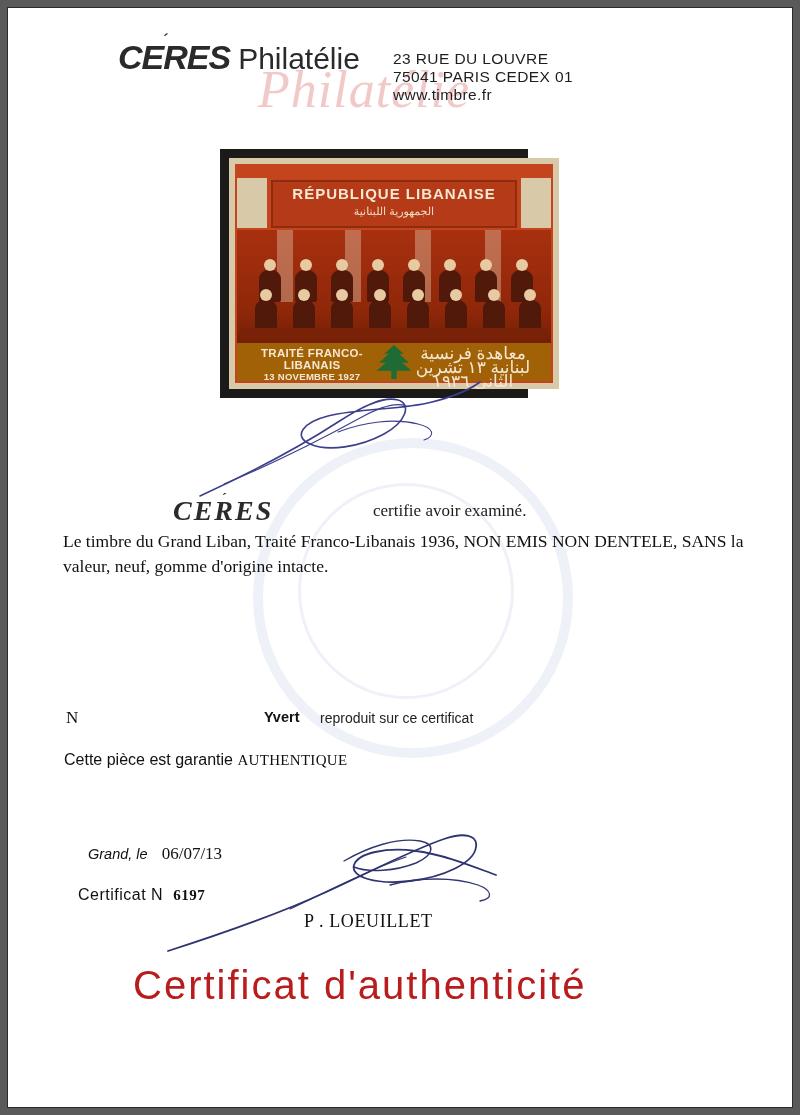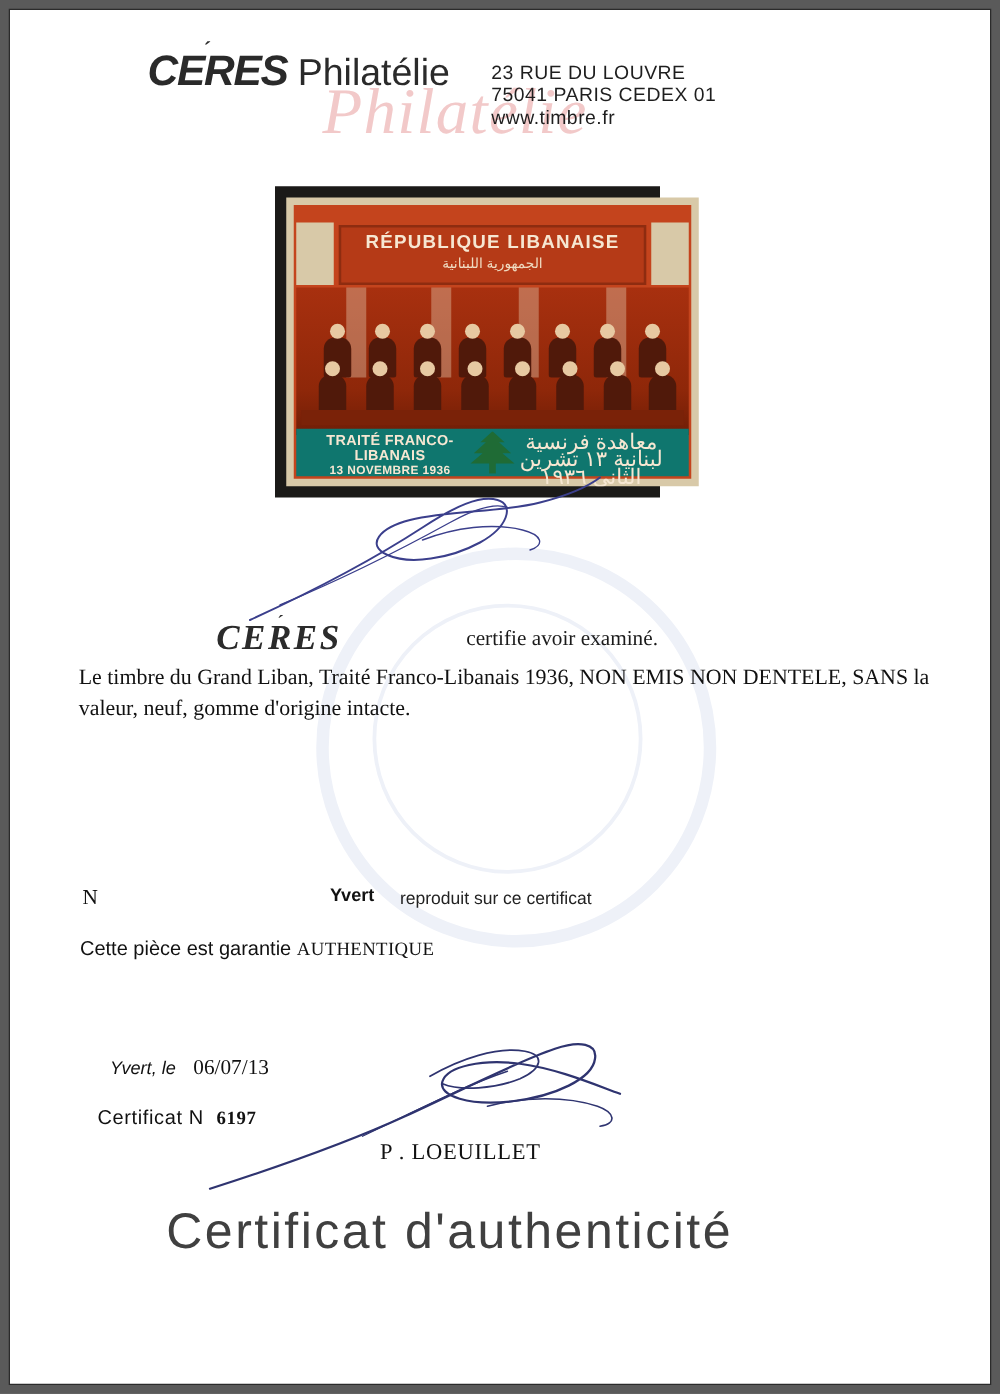--- a/index.html
+++ b/index.html
@@ -36,21 +36,21 @@
     letter-spacing: 1px;
     white-space: nowrap;
     pointer-events: none;
   }
   .wm-bottom {
     position: absolute;
     left: 125px;
     top: 955px;
     font-family: "Liberation Sans", sans-serif;
     font-size: 40px;
-    color: #404040;
+    color: #b91c1c;
     letter-spacing: 2px;
     white-space: nowrap;
     pointer-events: none;
   }
   .wm-circle {
     position: absolute;
     left: 245px;
     top: 430px;
     width: 300px;
     height: 300px;
@@ -225,21 +225,21 @@
     position: absolute;
     left: 4px; right: 4px; bottom: 0;
     height: 12px;
     background: #7a2208;
     border-top: 2px solid #a8insert;
   }
   .st-bottom {
     position: absolute;
     left: 2px; right: 2px; bottom: 2px;
     height: 38px;
-    background: #0f766e;
+    background: #a16207;
   }
   .st-bl {
     position: absolute;
     left: 10px;
     top: 4px;
     width: 130px;
     text-align: center;
   }
   .st-bl .l1 {
     font-family: "Liberation Sans", sans-serif;
@@ -474,21 +474,21 @@
             <div class="fig" style="left:208px"></div>
             <div class="fig" style="left:246px"></div>
             <div class="fig" style="left:282px"></div>
             <div class="table-row"></div>
           </div>
         </div>
 
         <div class="st-bottom">
           <div class="st-bl">
             <div class="l1">TRAITÉ FRANCO-LIBANAIS</div>
-            <div class="l2">13 NOVEMBRE 1936</div>
+            <div class="l2">13 NOVEMBRE 1927</div>
           </div>
           <div class="cedar"></div>
           <div class="st-br">معاهدة فرنسية لبنانية ١٣ تشرين الثاني ١٩٣٦</div>
         </div>
 
       </div>
     </div>
   </div>
 
   <svg class="sig" style="left:180px;top:370px;" width="320" height="140" viewBox="0 0 320 140">
@@ -509,21 +509,21 @@
     <div class="lbl-yvert">Yvert</div>
     <div class="lbl-repro">reproduit sur ce certificat</div>
   </div>
 
   <div class="line-garantie">
     <span>Cette pièce est garantie </span><span class="strong">AUTHENTIQUE</span>
   </div>
 
 
   <div class="line-paris">
-    <span>Yvert, le</span><span class="date">06/07/13</span>
+    <span>Grand, le</span><span class="date">06/07/13</span>
   </div>
 
   <div class="line-cert">
     <span>Certificat  N</span><span class="num">6197</span>
   </div>
 
   <svg class="sig" style="left:150px;top:815px;" width="380" height="140" viewBox="0 0 380 140">
     <path d="M10 128 C60 112, 118 92, 166 70 C214 48, 256 26, 286 16 C306 9, 320 12, 318 24 C316 40, 286 54, 252 58 C218 62, 192 54, 196 42 C200 30, 228 24, 258 28 C288 32, 316 44, 338 52" fill="none" stroke="#2f3470" stroke-width="1.8" stroke-linecap="round"></path>
     <path d="M186 38 C210 24, 240 14, 262 18 C278 21, 276 32, 258 40 C238 48, 210 50, 196 44" fill="none" stroke="#2f3470" stroke-width="1.4" stroke-linecap="round"></path>
     <path d="M132 86 C170 68, 212 46, 248 34" fill="none" stroke="#2f3470" stroke-width="1.1" stroke-linecap="round"></path>

